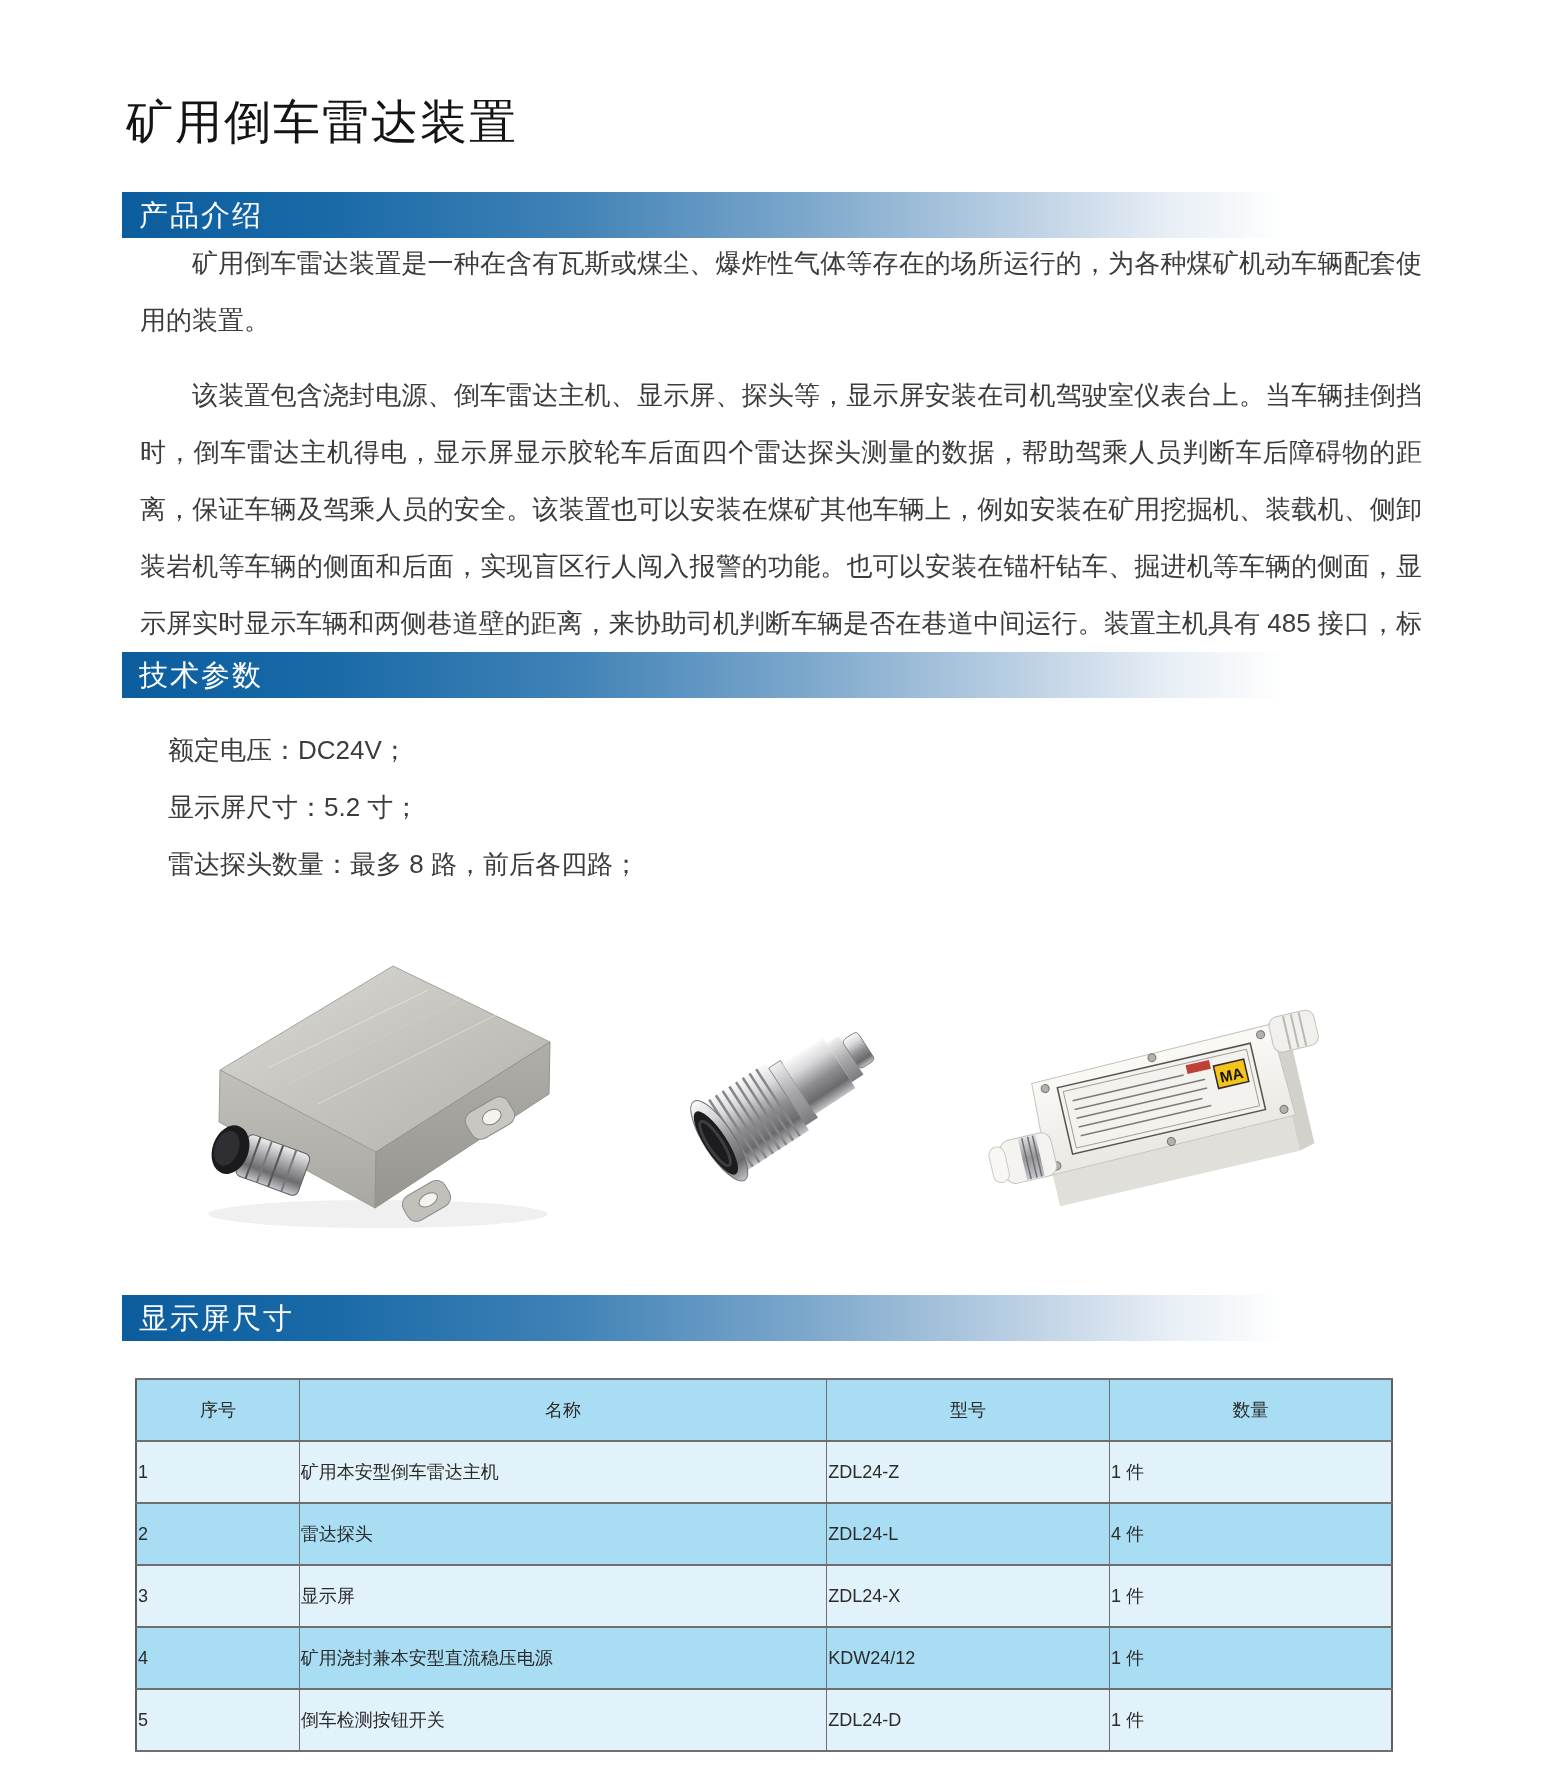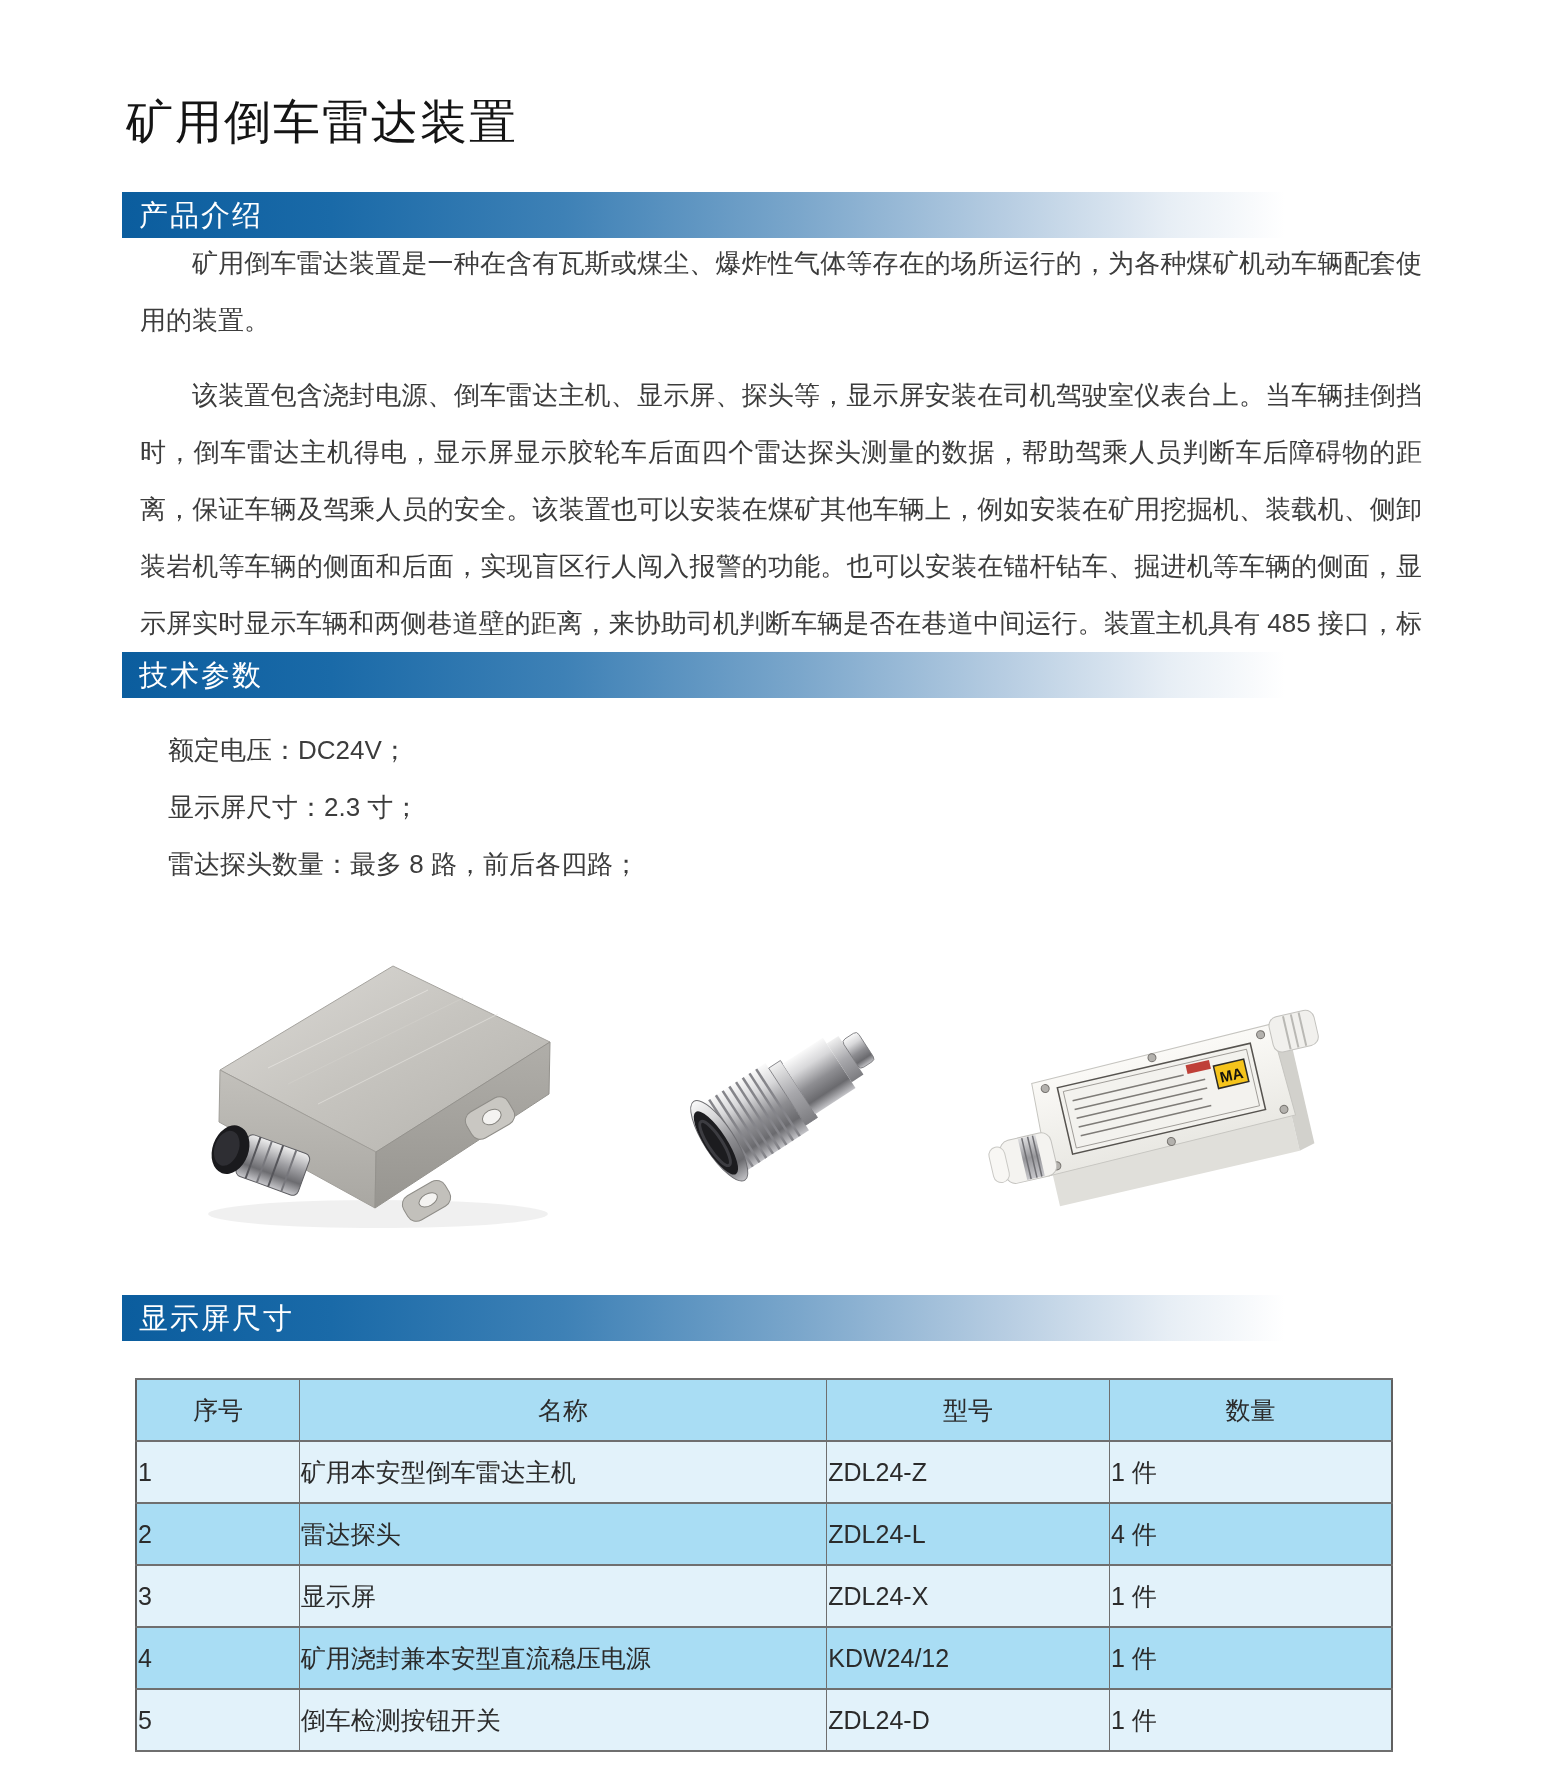--- a/index.html
+++ b/index.html
@@ -18,21 +18,21 @@
   .intro-text p{margin:18px;text-indent:2em;}
   .params-list{position:absolute;left:168px;top:722px;font-size:26px;line-height:57px;
         color:#3c3c3c;}
   .photo{position:absolute;}
   #photo-main{left:178px;top:952px;}
   #photo-probe{left:683px;top:998px;}
   #photo-psu{left:980px;top:992px;}
   table.config{position:absolute;left:135px;top:1378px;width:1258px;border-collapse:collapse;
         table-layout:fixed;}
   table.config th,table.config td{height:58px;vertical-align:middle;
-        font-size:25px;font-weight:400;color:#2b2b2b;
+        font-size:18px;font-weight:400;color:#2b2b2b;
         border-left:1px solid #6f6f6f;border-right:1px solid #6f6f6f;
         border-top:2px solid #6f6f6f;border-bottom:2px solid #6f6f6f;}
   table.config{border:2px solid #606060;}
   table.config thead th{background:#a9ddf4;}
   table.config tbody tr:nth-child(odd) td{background:#e2f2fa;}
   table.config tbody tr:nth-child(even) td{background:#a9ddf4;}
 </style>
 </head>
 <body>
 
@@ -48,21 +48,21 @@
     <p>矿用倒车雷达装置是一种在含有瓦斯或煤尘、爆炸性气体等存在的场所运行的，为各种煤矿机动车辆配套使用的装置。</p>
     <p>该装置包含浇封电源、倒车雷达主机、显示屏、探头等，显示屏安装在司机驾驶室仪表台上。当车辆挂倒挡时，倒车雷达主机得电，显示屏显示胶轮车后面四个雷达探头测量的数据，帮助驾乘人员判断车后障碍物的距离，保证车辆及驾乘人员的安全。该装置也可以安装在煤矿其他车辆上，例如安装在矿用挖掘机、装载机、侧卸装岩机等车辆的侧面和后面，实现盲区行人闯入报警的功能。也可以安装在锚杆钻车、掘进机等车辆的侧面，显示屏实时显示车辆和两侧巷道壁的距离，来协助司机判断车辆是否在巷道中间运行。装置主机具有 485 接口，标准 Modbus 协议，能向其他设备发送雷达探头的距离数据。</p>
   </div>
 
   <div class="section-bar" id="bar-params">
     <span>技术参数</span>
   </div>
 
   <div class="params-list">
     <div>额定电压：DC24V；</div>
-    <div>显示屏尺寸：2.3 寸；</div>
+    <div>显示屏尺寸：5.2 寸；</div>
     <div>雷达探头数量：最多 8 路，前后各四路；</div>
   </div>
 
   <svg class="photo" id="photo-main" width="392" height="288" viewBox="0 0 392 288">
     <defs>
       <linearGradient id="g-top" x1="0" y1="0" x2="1" y2="1">
         <stop offset="0" stop-color="#dcdad6"></stop>
           <stop offset="0.5" stop-color="#c6c4bf"></stop>
         <stop offset="1" stop-color="#b4b2ad"></stop>
       </linearGradient>

